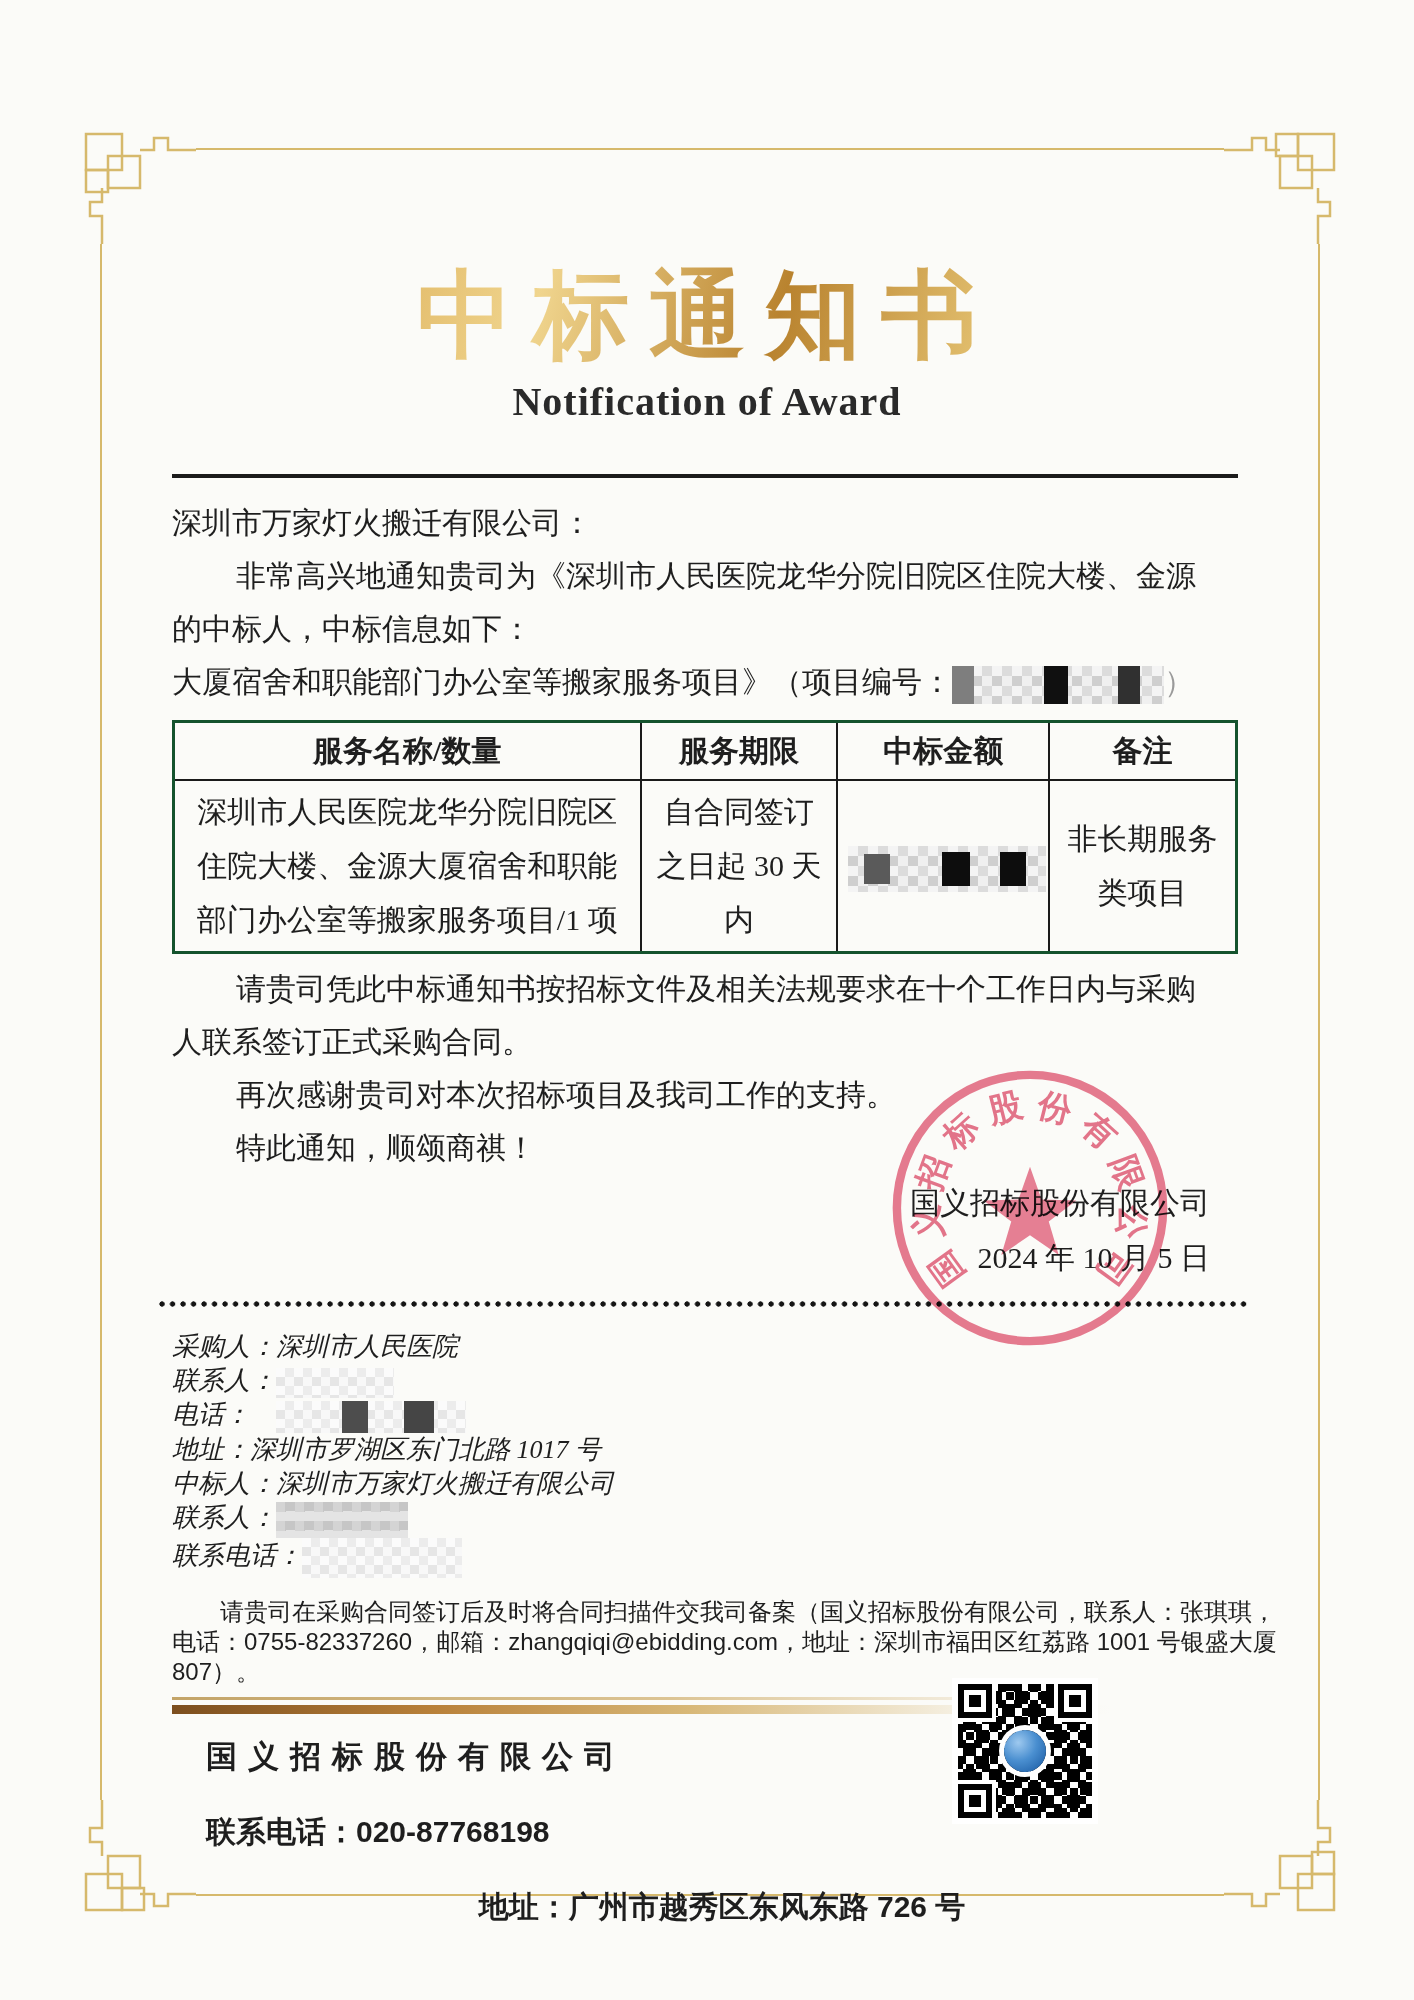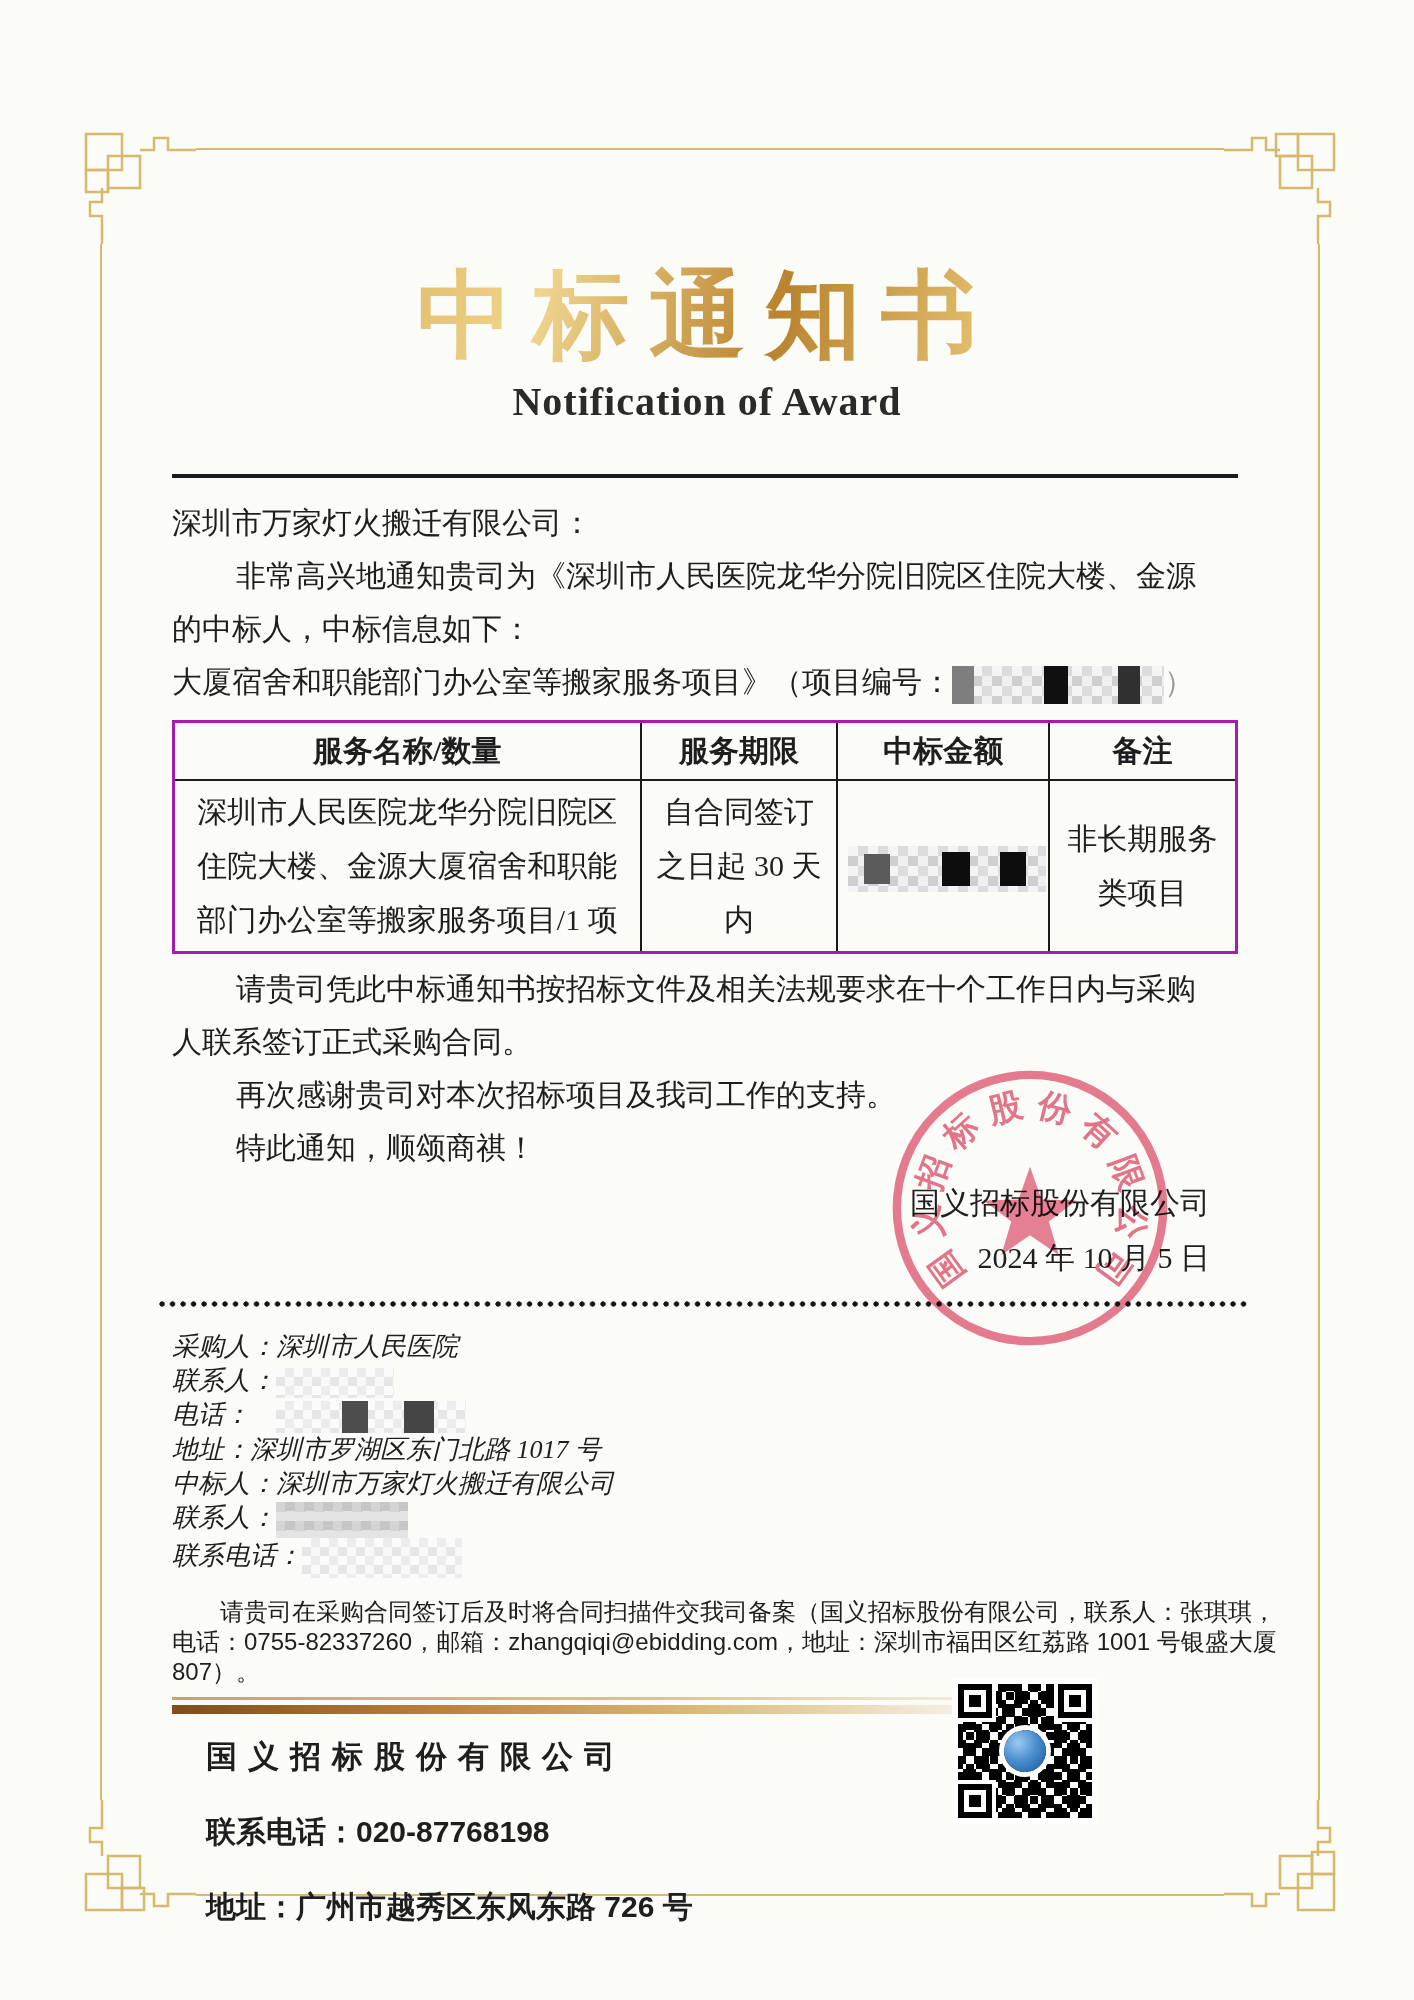--- a/index.html
+++ b/index.html
@@ -36,21 +36,21 @@
   }
   .divider{position:absolute;left:172px;top:474px;width:1066px;height:4px;background:#1b1b1b;}
   
   .col{position:absolute;left:172px;top:480px;width:1066px;font-size:30px;line-height:53px;}
   .recipient{margin-top:16px;}
   .p-line{white-space:nowrap;}
   .indent{text-indent:64px;}
   
   table.award{
     width:100%;border-collapse:collapse;margin-top:12px;
-    border:3px solid #a21caf;table-layout:fixed;
+    border:3px solid #14532d;table-layout:fixed;
   }
   table.award th,table.award td{
     border:2px solid #1a1a1a;text-align:center;vertical-align:middle;
     padding:4px 10px;line-height:54px;font-size:30px;
   }
   table.award th{font-weight:bold;height:48px;line-height:44px;}
   .cw1{width:45.5%;} .cw2{width:18%;} .cw3{width:19.5%;} .cw4{width:17%;}
   
   .sig{ text-align:right;padding-right:28px;margin-top:2px;}
   
@@ -65,21 +65,21 @@
   
   .fine{margin-top:19px;font-size:24px;line-height:30px;font-family:"Liberation Sans","DejaVu Sans",sans-serif;}
   
   .gold-thin{margin-top:10px;width:905px;height:3px;
     background:linear-gradient(90deg,#c3a468,#dcc494 55%,rgba(220,196,148,0));}
   .gold-thick{margin-top:5px;width:940px;height:9px;
     background:linear-gradient(90deg,#7c4e1e,#b9813a 28%,#d8b878 55%,rgba(233,216,178,.18) 86%,rgba(233,216,178,0));}
   .footer{padding-left:34px;font-family:"Liberation Sans","DejaVu Sans",sans-serif;}
   .f-company{margin-top:16px;font-size:31px;font-weight:bold;letter-spacing:11px;}
   .f-phone{margin-top:22px;font-size:30px;font-weight:bold;}
-  .f-address{margin-top:22px;font-size:30px;font-weight:bold;}
+  .f-address{margin-top:22px;font-size:30px;font-weight:bold;text-align:center;}
   
   .mosaic{
     position:relative;display:inline-block;vertical-align:middle;overflow:hidden;
     background:conic-gradient(#dcdcdc 25%,#f0f0f0 0 50%,#cfcfcf 0 75%,#f4f4f4 0) 0 0/20px 20px;
   }
   .mosaic.light{background:conic-gradient(#ececec 25%,#f8f8f8 0 50%,#e6e6e6 0 75%,#fbfbfb 0) 0 0/18px 18px;}
   .mosaic.mid{background:conic-gradient(#c6c6c6 25%,#e4e4e4 0 75%,#d4d4d4 0) 0 0/19px 19px;}
   .mosaic i{position:absolute;top:0;bottom:0;}
   
   .stamp{position:absolute;left:880px;top:1058px;width:300px;height:300px;

